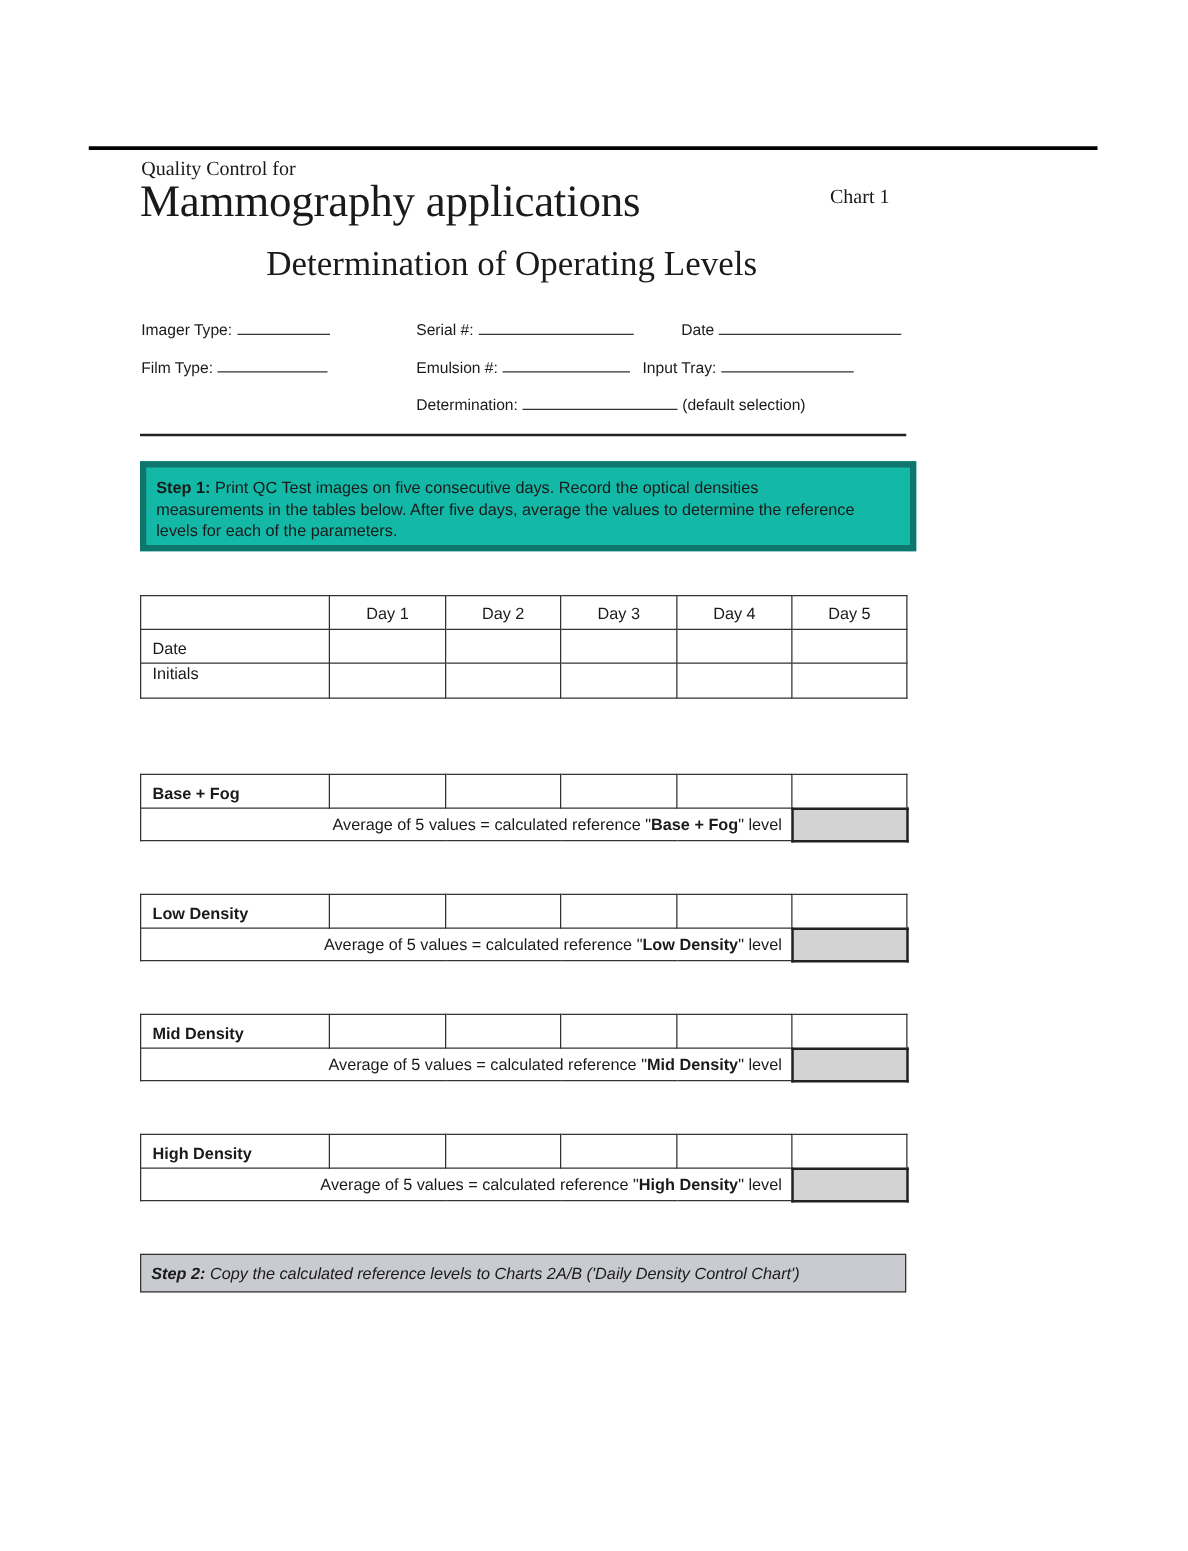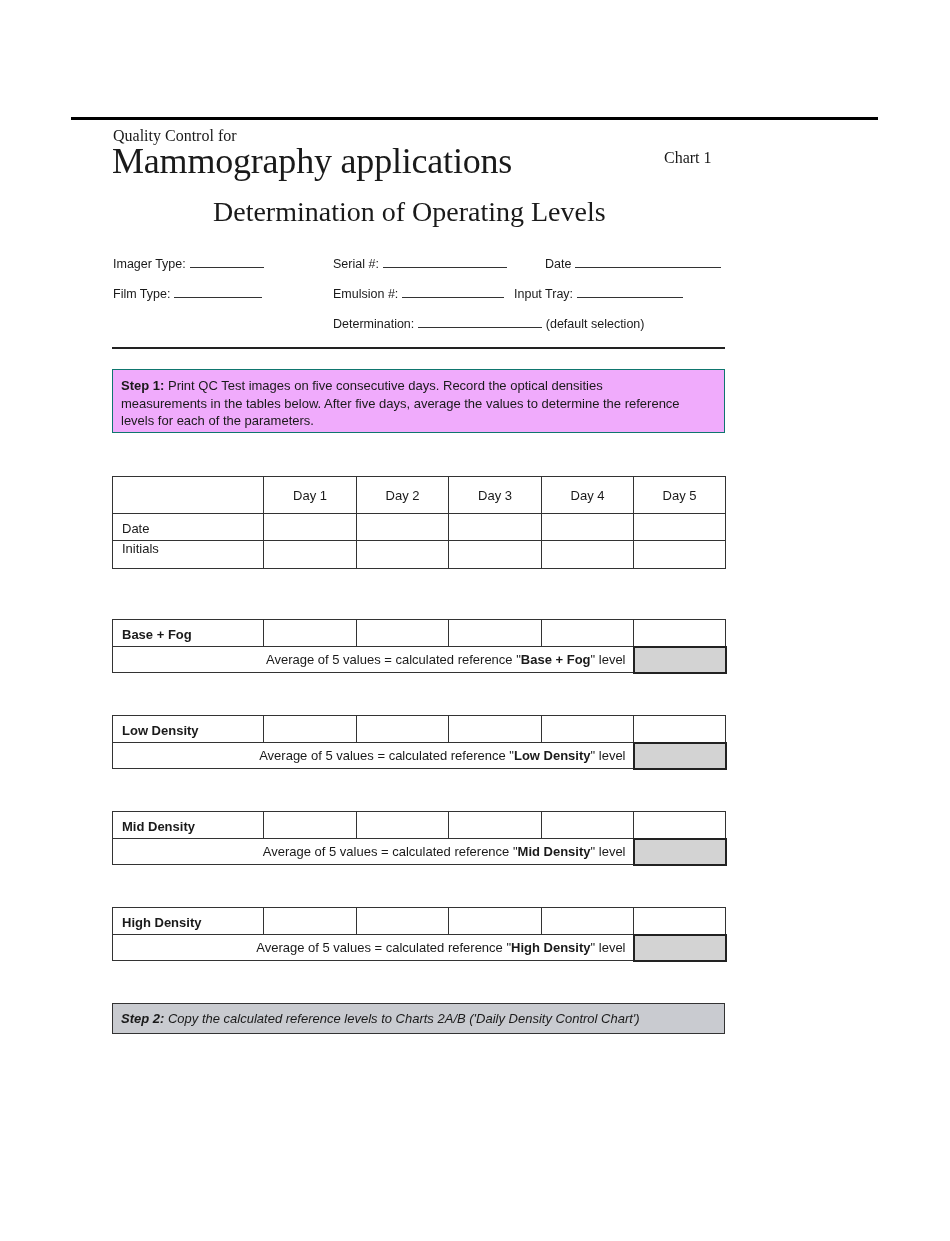--- a/index.html
+++ b/index.html
@@ -13,21 +13,21 @@
     .chart-label { left: 664px; top: 127px; font-size: 16px; margin-top: 22px; }
     .main-title { left: 112px; top: 140px; font-size: 36px; letter-spacing: -0.2px; }
     .section-title { left: 213px; top: 196px; font-size: 28px; }
 
     .field { font-size: 12.5px; white-space: nowrap; }
     .field .blank { display: inline-block; border-bottom: 1px solid #333; height: 11px; vertical-align: baseline; margin-left: 4px; }
     .field-suffix { font-size: 12.5px; white-space: nowrap; }
 
     .mid-rule { left: 112px; top: 347px; width: 613px; height: 2px; background: #222; }
 
-    .step-box { left: 112px; top: 369px; width: 611px; height: 62px; background: #f0abfc; border: 1px solid #0f766e; }
+    .step-box { left: 112px; top: 369px; width: 611px; height: 62px; background: #14b8a6; border: 5px solid #0f766e; }
     .step-box .txt { position: absolute; left: 8px; top: 7px; width: 560px; font-size: 13px; line-height: 17.5px; }
     .step2-box { left: 112px; top: 1003px; width: 611px; height: 29px; background: #c9cbd0; border: 1px solid #333; }
     .step2-box .txt { position: absolute; left: 8px; top: 7px; font-size: 13px; white-space: nowrap; font-style: italic; }
     b { font-weight: bold; }
 
     table.grid { position: absolute; border-collapse: collapse; table-layout: fixed; font-family: "Liberation Sans", "DejaVu Sans", sans-serif; font-size: 13px; }
     table.grid td { border: 1px solid #333; padding: 0 0 0 9px; box-sizing: border-box; }
     table.grid td.c { text-align: center; padding: 0; }
     table.grid td.avg-label { text-align: right; padding-right: 7px; }
     table.grid td.avg-cell { background: #d3d3d3; border: 2px solid #222; }
@@ -77,21 +77,21 @@
 <table class="grid" style="left:112px; top:476px; width:613px;">
   <colgroup>
       <col class="c0">
       <col class="cd1">
       <col class="cd2">
       <col class="cd3">
       <col class="cd4">
       <col class="cd5">
     </colgroup>
   <tbody>
-      <tr style="height:37px">
+      <tr style="height:27px">
     <td></td>
     <td class="c">Day 1</td>
     <td class="c">Day 2</td>
     <td class="c">Day 3</td>
     <td class="c">Day 4</td>
     <td class="c">Day 5</td>
   </tr>
   <tr style="height:27px; vertical-align:bottom">
     <td style="padding-bottom:4px">Date</td>
     <td></td>

